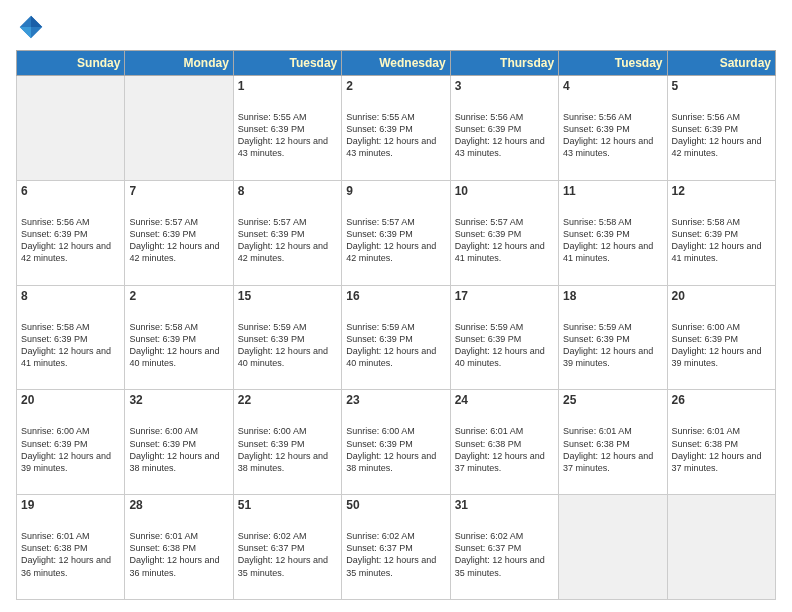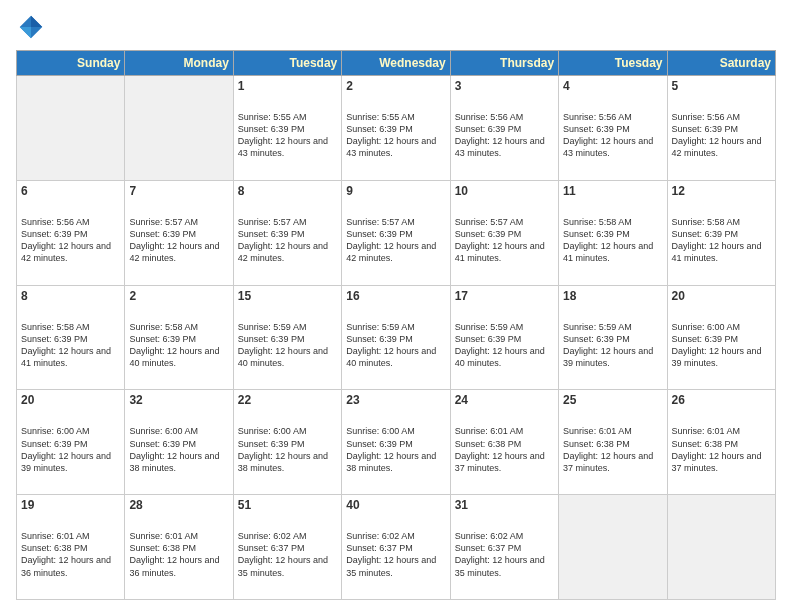--- a/index.html
+++ b/index.html
@@ -247,21 +247,21 @@
           </td>
           <td>
             <div class="day-number">28</div>
             <div class="day-info">Sunrise: 6:01 AM<br>Sunset: 6:38 PM<br>Daylight: 12 hours and 36 minutes.</div>
           </td>
           <td>
             <div class="day-number">51</div>
             <div class="day-info">Sunrise: 6:02 AM<br>Sunset: 6:37 PM<br>Daylight: 12 hours and 35 minutes.</div>
           </td>
           <td>
-            <div class="day-number">40</div>
+            <div class="day-number">50</div>
             <div class="day-info">Sunrise: 6:02 AM<br>Sunset: 6:37 PM<br>Daylight: 12 hours and 35 minutes.</div>
           </td>
           <td>
             <div class="day-number">31</div>
             <div class="day-info">Sunrise: 6:02 AM<br>Sunset: 6:37 PM<br>Daylight: 12 hours and 35 minutes.</div>
           </td>
           <td class="empty"></td>
           <td class="empty"></td>
         </tr>
       </tbody>

